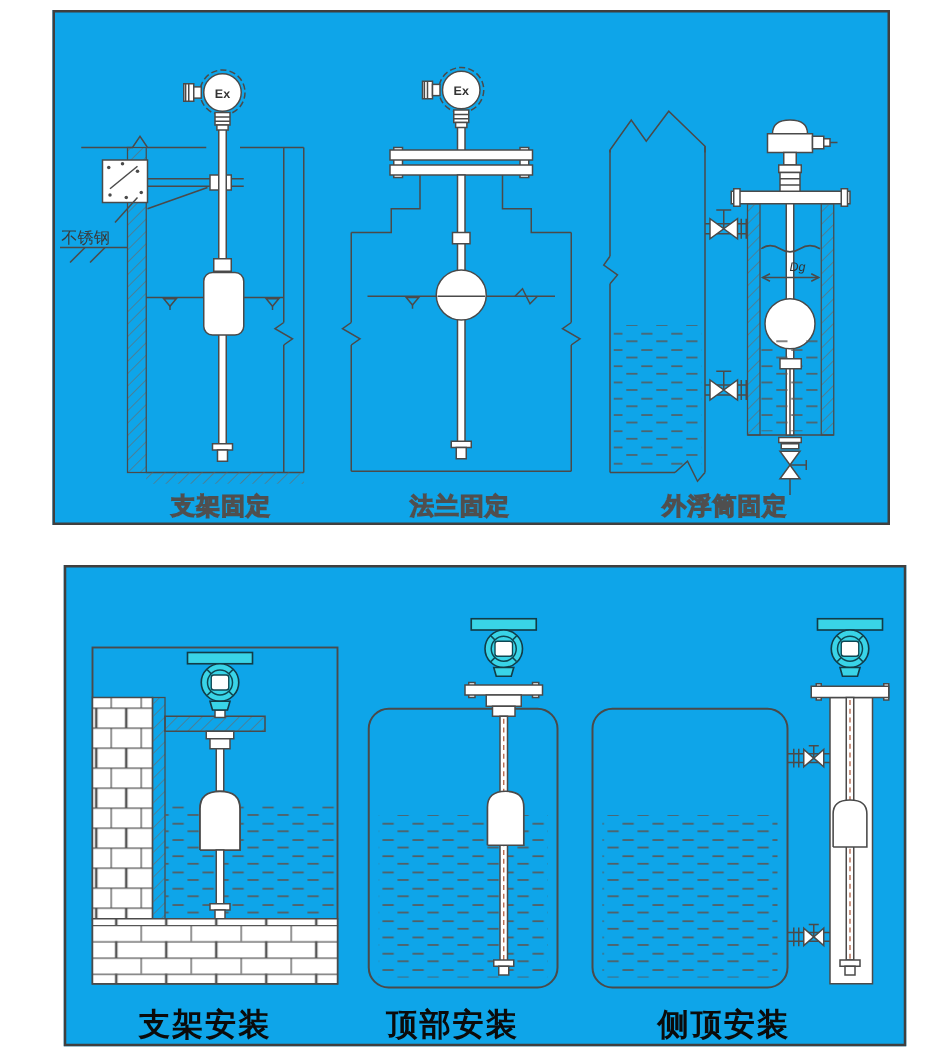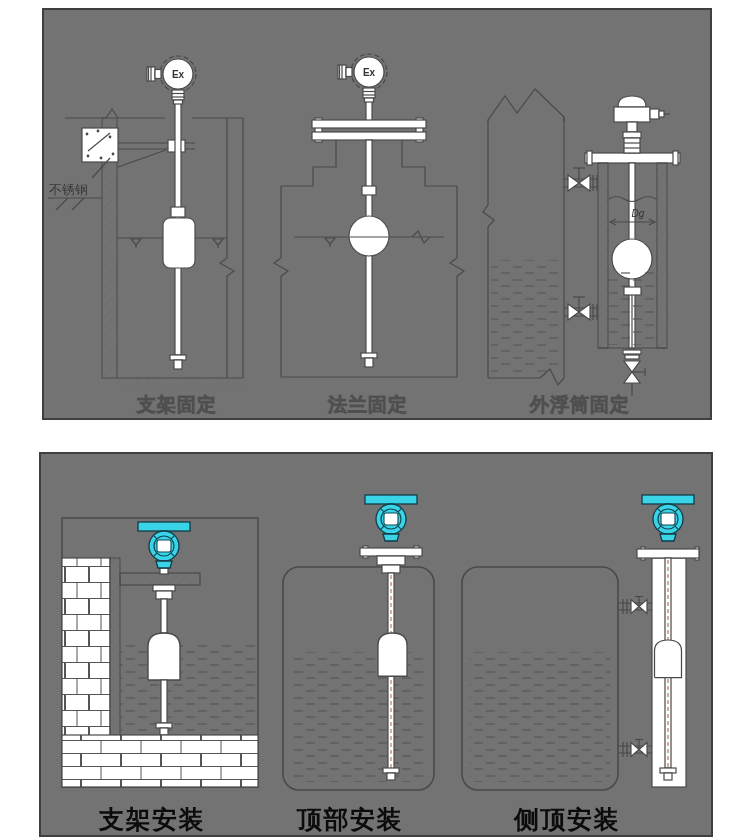--- a/index.html
+++ b/index.html
@@ -1,20 +1,20 @@
 <!DOCTYPE html>
 <html><head>
 <meta charset="utf-8">
 <style>
   html,body{margin:0;padding:0;background:#ffffff;}
   .stage{position:relative;width:750px;height:840px;background:#fff;overflow:hidden;
          font-family:"Liberation Sans",sans-serif;}
-  .panel{position:absolute;background:#737373;border:2px solid #3f3f3f;box-sizing:border-box;}
+  .panel{position:absolute;background:#0ea5e9;border:2px solid #3f3f3f;box-sizing:border-box;}
   .panel-top{left:42px;top:8px;width:670px;height:412px;}
-  .panel-bottom{left:39px;top:452px;width:674px;height:385px;}
+  .panel-bottom{left:51px;top:452px;width:674px;height:385px;}
   svg{display:block;}
   .ln{stroke:#4a4a4a;stroke-width:1.2;fill:none;}
   .lnb{stroke:#4a4a4a;stroke-width:1.6;fill:none;}
   .lnw{stroke:#4a4a4a;stroke-width:1.2;fill:#ffffff;}
   .teal{fill:#39d4e7;stroke:#123c47;stroke-width:1.3;}
   .tealdark{stroke:#0e4652;stroke-width:1.2;fill:none;}
   .cap-hollow{fill:#ffffff;stroke:#4f4f4f;stroke-width:1;font-size:19px;font-weight:bold;letter-spacing:1px;}
   .cap-bold{fill:#0b0b0b;font-size:25px;font-weight:bold;letter-spacing:1.5px;}
   .small-label{fill:#3a3a3a;font-size:13px;}
   .tiny-label{fill:#333;font-size:10px;font-weight:bold;}

